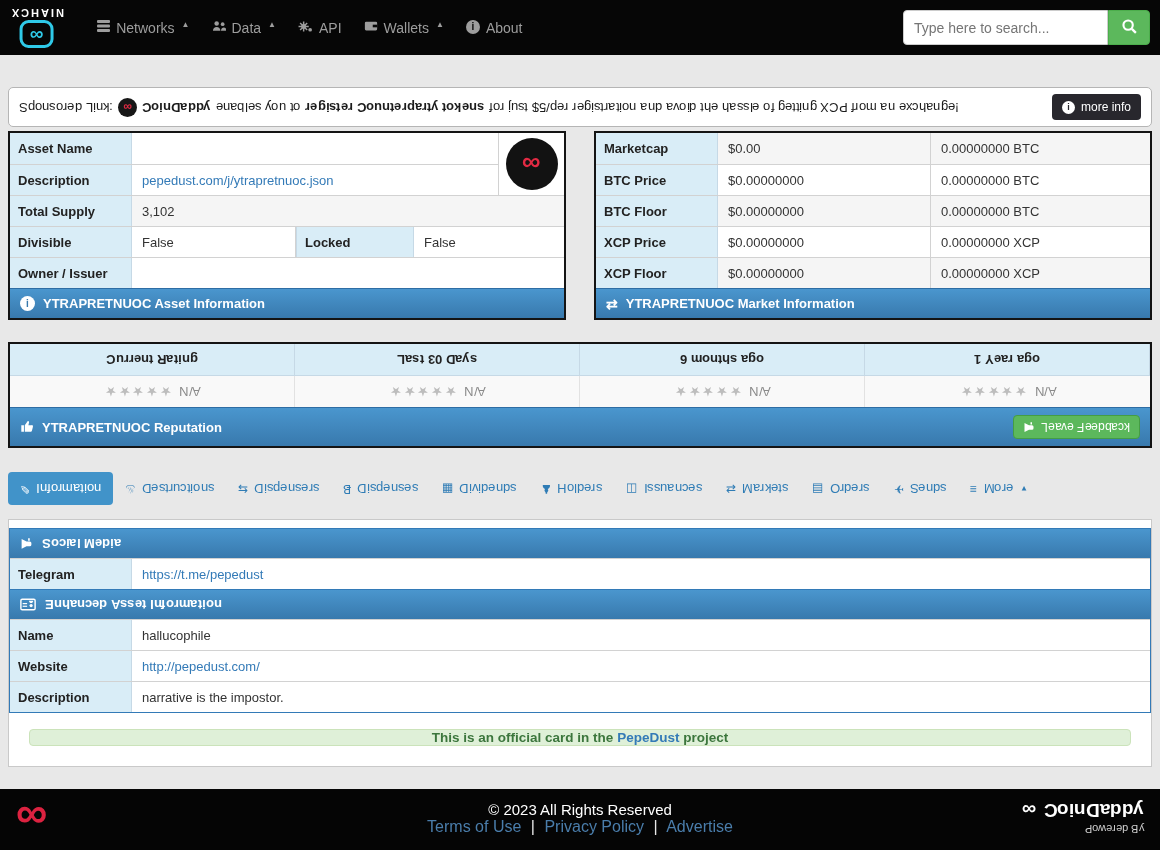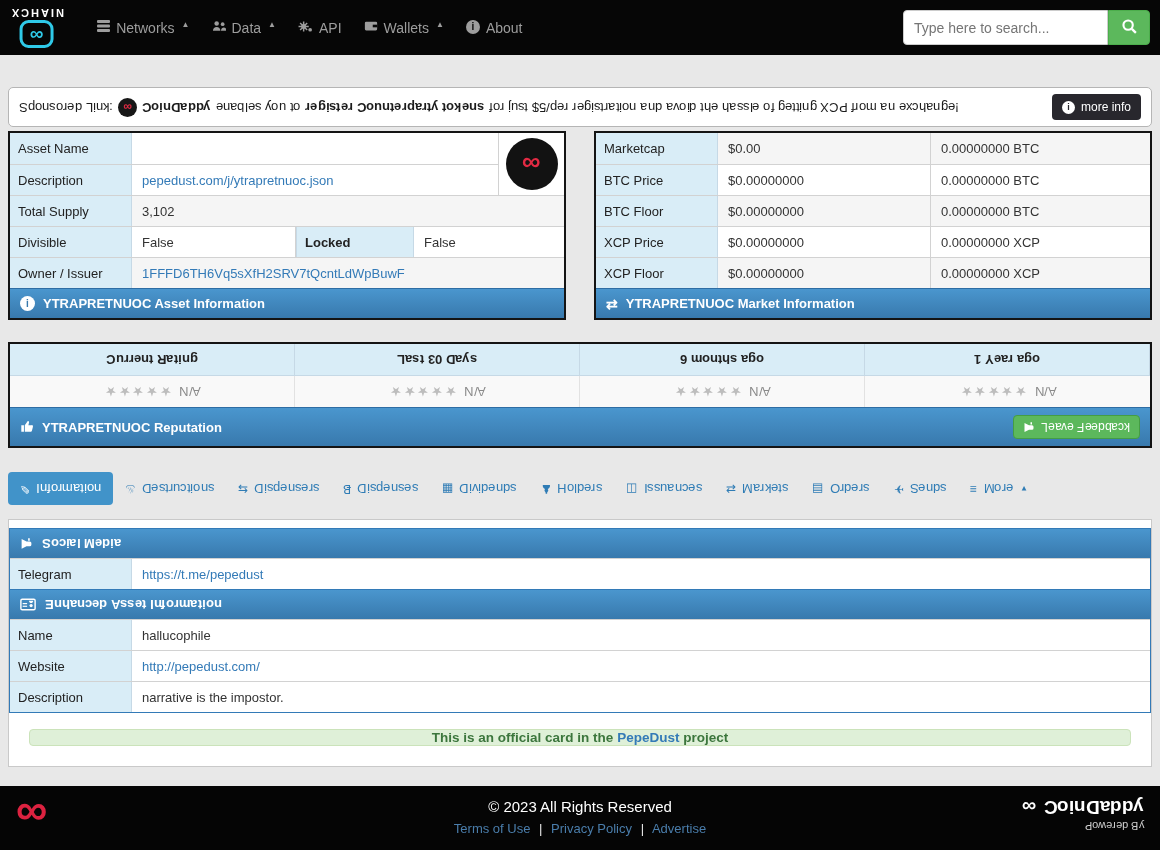--- a/index.html
+++ b/index.html
@@ -42,21 +42,21 @@
              display:inline-flex; align-items:center; justify-content:center; }
   .more-info-btn { background:#28272d; color:#fff; border:none; border-radius:4px; padding:6px 10px; font-size:12px;
                    display:flex; gap:6px; align-items:center; cursor:pointer; font-family:"Liberation Sans", sans-serif; }
   .white-dot-i { width:13px; height:13px; border-radius:50%; background:#fff; color:#28272d; font-size:9px; font-weight:bold;
                  display:inline-flex; align-items:center; justify-content:center; }
 
   .panels-row { display:flex; gap:28px; margin-top:4px; }
   .panel-dark { flex:1 1 0; background:#fff; border:2px solid #141414; position:relative; }
   .trow { display:flex; align-items:stretch; min-height:31px; border-top:1px solid #d2d2d2; }
   .trow:first-child { border-top:none; }
-  .cl { flex:0 0 122px; background:#d9edf7; font-weight:normal; color:#222; padding:6px 8px; display:flex; align-items:center;
+  .cl { flex:0 0 122px; background:#d9edf7; font-weight:bold; color:#222; padding:6px 8px; display:flex; align-items:center;
         border-right:1px solid #c6d9e6; }
   .cv { flex:1 1 auto; padding:6px 10px; display:flex; align-items:center; }
   .striped { background:#f5f5f5; }
   .cv-mid { flex:0 0 164px; padding:6px 10px; display:flex; align-items:center; border-right:1px solid #d2d2d2; }
   .cl2 { flex:0 0 118px; background:#d9edf7; font-weight:bold; color:#222; padding:6px 8px; display:flex; align-items:center;
          border-right:1px solid #c6d9e6; border-left:1px solid #c6d9e6; }
   .cusd { flex:0 0 213px; padding:6px 10px; display:flex; align-items:center; border-right:1px solid #d2d2d2; }
   .ccry { flex:1 1 auto; padding:6px 10px; display:flex; align-items:center; }
   a.lnk { color:#337ab7; }
   .panel-bar { background:linear-gradient(#4a96ce,#3879ad); color:#fff; font-weight:bold; font-size:13px; padding:7px 10px;
@@ -95,21 +95,21 @@
   .panel-blue:last-of-type { border-bottom:1px solid #337ab7; }
   .panel-blue-bar { background:linear-gradient(#4a96ce,#3879ad); color:#fff; font-weight:bold; font-size:13px; padding:7px 10px;
                     display:flex; align-items:center; gap:9px; }
   .alert-official { margin:16px 20px 4px; background:#dff0d8; border:1px solid #cbe3ba; border-radius:4px; 
                     text-align:center; color:#3c763d; font-weight:bold; font-size:13.5px; }
   .alert-official a { color:#337ab7; font-weight:bold; }
 
   
   footer { margin-top:auto; background:#050505; color:#fff; padding:12px 14px 14px; position:relative; text-align:center; flex:0 0 auto; }
   .copyright { font-size:15px; }
-  .foot-links { margin-top:6px; font-size:13px; }
+  .foot-links { font-size:16px; }
   .foot-links a { color:#4a7dab; }
   .foot-sep { color:#e8e8e8; margin:0 5px; }
   .foot-logo { position:absolute; left:16px; top:6px; color:#dc2240; font-weight:bold; font-size:44px; line-height:1; }
   .powered { position:absolute; right:16px; top:10px; display:flex; flex-direction:column; align-items:flex-end; }
   .powered-row { display:flex; align-items:center; gap:7px; }
   .powered-brand { color:#fff; font-weight:bold; font-size:19px; }
   .powered-icon { color:#fff; font-weight:bold; font-size:20px; line-height:1; }
   .powered-by { color:#cfcfcf; font-size:11px; margin-top:2px; }
 </style>
 </head>
@@ -220,23 +220,20 @@
           <div class="cv striped">3,102</div>
         </div>
         <div class="trow">
           <div class="cl">Divisible</div>
           <div class="cv-mid">False</div>
           <div class="cl2">Locked</div>
           <div class="cv">False</div>
         </div>
         <div class="trow">
           <div class="cl">Owner / Issuer</div>
-          <div class="cv striped">
-            <a class="lnk">1FFFD6TH6Vq5sXfH2SRV7tQcntLdWpBuwF</a>
-          </div>
         </div>
         <div class="panel-bar">
           <span class="bar-i">i</span>
           <span>YTRAPRETNUOC Asset Information</span>
         </div>
         <div class="asset-icon-box">
           <div class="asset-badge">
               <span class="flip">∞</span>
             </div>
         </div>

